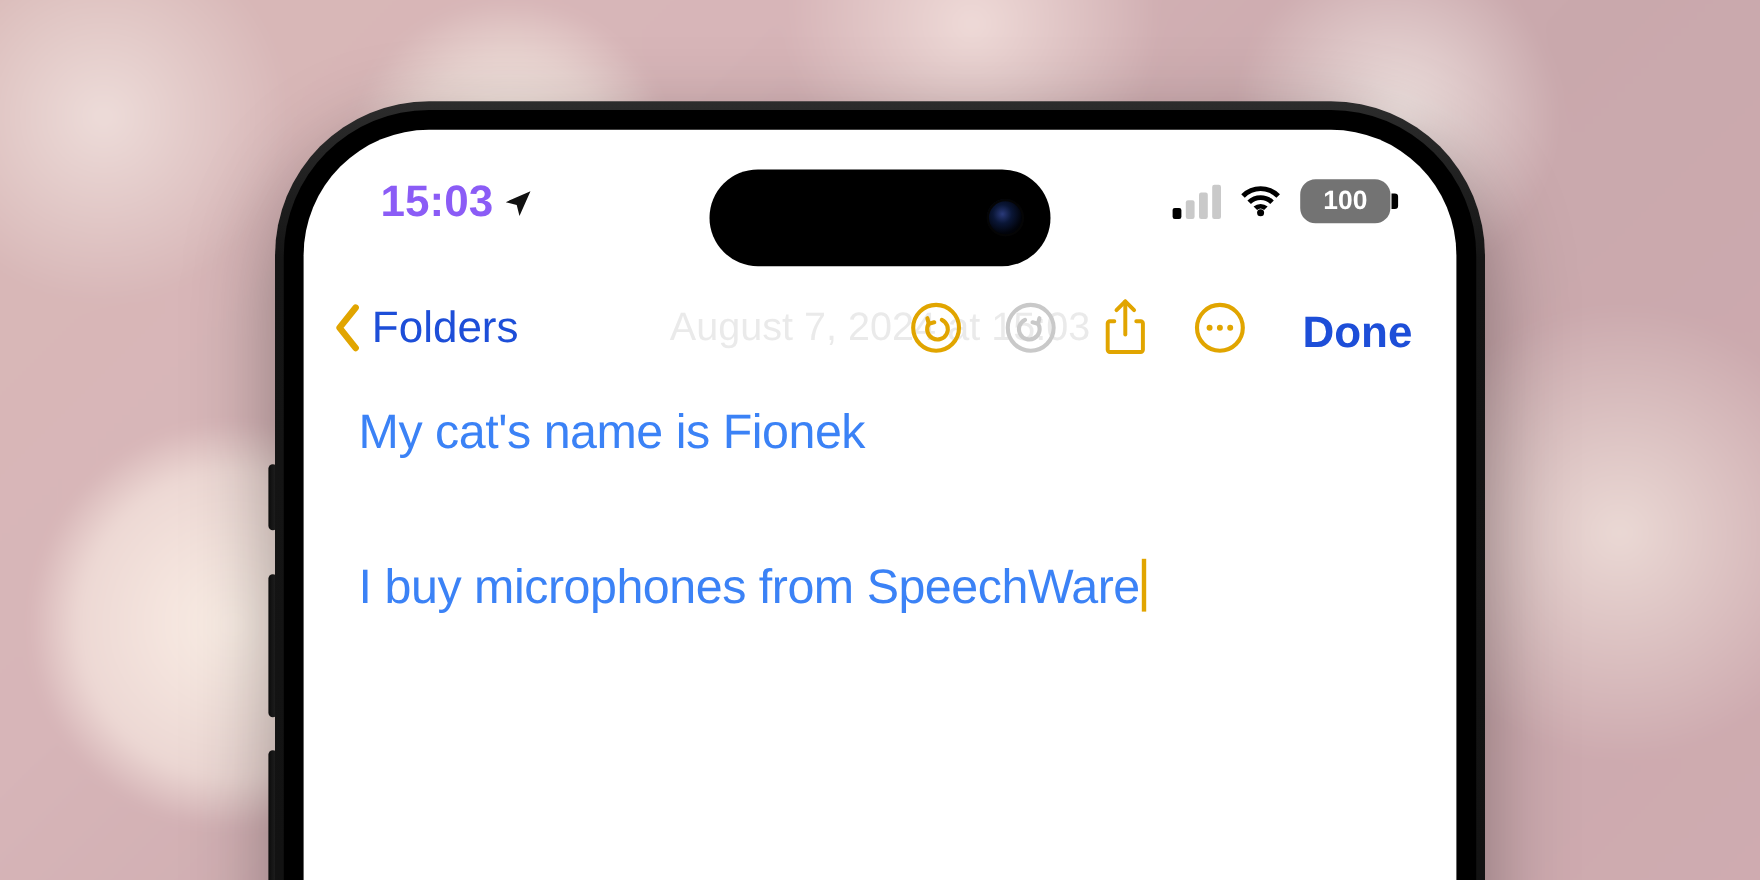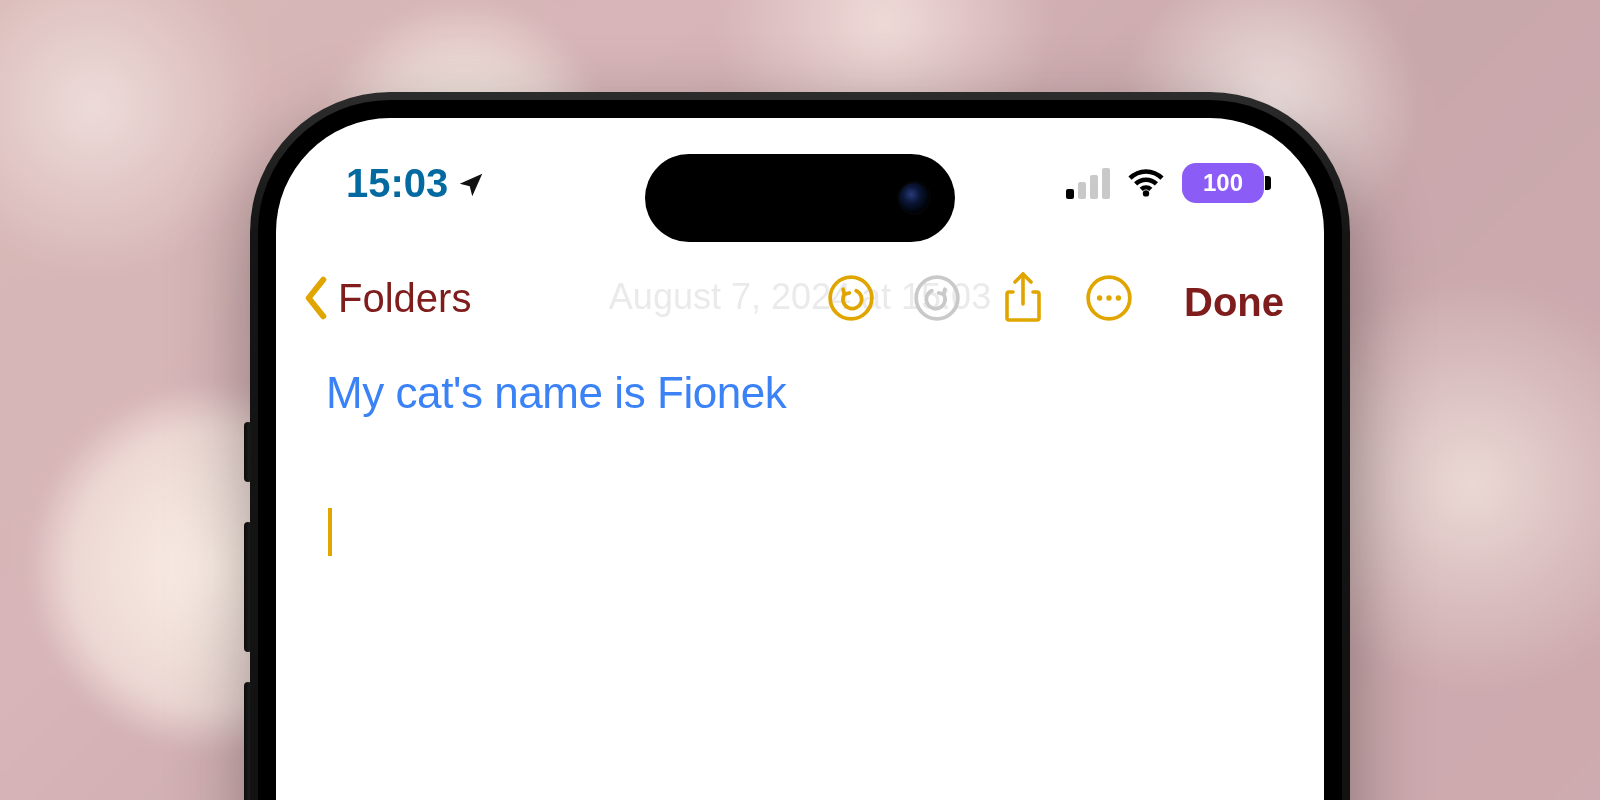--- a/index.html
+++ b/index.html
@@ -90,50 +90,50 @@
     .status-bar {
       position: absolute;
       top: 0; left: 0; right: 0;
       height: 130px;
       display: flex;
       align-items: center;
       justify-content: space-between;
       padding: 0 60px 0 70px;
       z-index: 10;
     }
-    .status-left { display: flex; align-items: center; gap: 8px; font-weight: 600; font-size: 40px; color:#0369a1;}
+    .status-left { display: flex; align-items: center; gap: 8px; font-weight: 600; font-size: 40px; color:#8b5cf6;}
     .status-right { display: flex; align-items: center; gap: 16px; }
     .loc-arrow { transform: translateY(2px); }
     .signal { display:flex; align-items:flex-end; gap:4px; height:32px;}
     .signal span{ width:8px; background:#c9c9c9; border-radius:2px;}
     .signal span:nth-child(1){height:10px;background:#000;}
     .signal span:nth-child(2){height:17px;}
     .signal span:nth-child(3){height:24px;}
     .signal span:nth-child(4){height:31px;}
     .battery {
       position: relative;
       width: 82px; height: 40px;
       border-radius: 14px;
-      background:#8b5cf6;
+      background:#737373;
       color:#fff;
       font-weight:700;
       font-size:24px;
       display:flex;align-items:center;justify-content:center;
     }
     .battery::after{content:"";position:absolute;right:-7px;top:50%;transform:translateY(-50%);width:6px;height:14px;border-radius:0 3px 3px 0;background:#000;}
     .navbar {
       position: absolute;
       top: 140px; left:0; right:0;
       height: 80px;
       display:flex;
       align-items:center;
       padding: 0 40px 0 18px;
       z-index: 5;
     }
-    .accent { color:#7f1d1d; }
+    .accent { color:#1d4ed8; }
     .disabled { color:#c9c9c9; }
     .back-btn { display:flex;align-items:center;gap:8px;font-size:40px;font-weight:400;padding-left:8px;}
     .back-btn svg{ display:block;}
     .nav-icons { display:flex; align-items:flex-end; gap:32px; margin-left:auto; }
     .nav-icon { width:54px; height:54px; display:flex;align-items:center;justify-content:center; }
     .done { font-size:40px; font-weight:600; margin-left:16px;}
     .timestamp {
       position:absolute; top: 158px; left:0; right:0;
       text-align:center;
       font-size:36px;
@@ -245,19 +245,19 @@
                 <circle cx="12" cy="12" r="1.3" fill="#e1a500" stroke="none"></circle>
                 <circle cx="16.5" cy="12" r="1.3" fill="#e1a500" stroke="none"></circle>
               </svg>
             </div>
             <span class="done accent">Done</span>
           </div>
         </div>
 
         <div class="content">
           <div class="note-line">My cat's name is Fionek</div>
-          <div class="note-line"><span class="cursor"></span></div>
+          <div class="note-line"><span>I buy microphones from SpeechWare</span><span class="cursor"></span></div>
         </div>
 
       </div>
     </div>
   </div>
 </div>
 
 </body></html>

